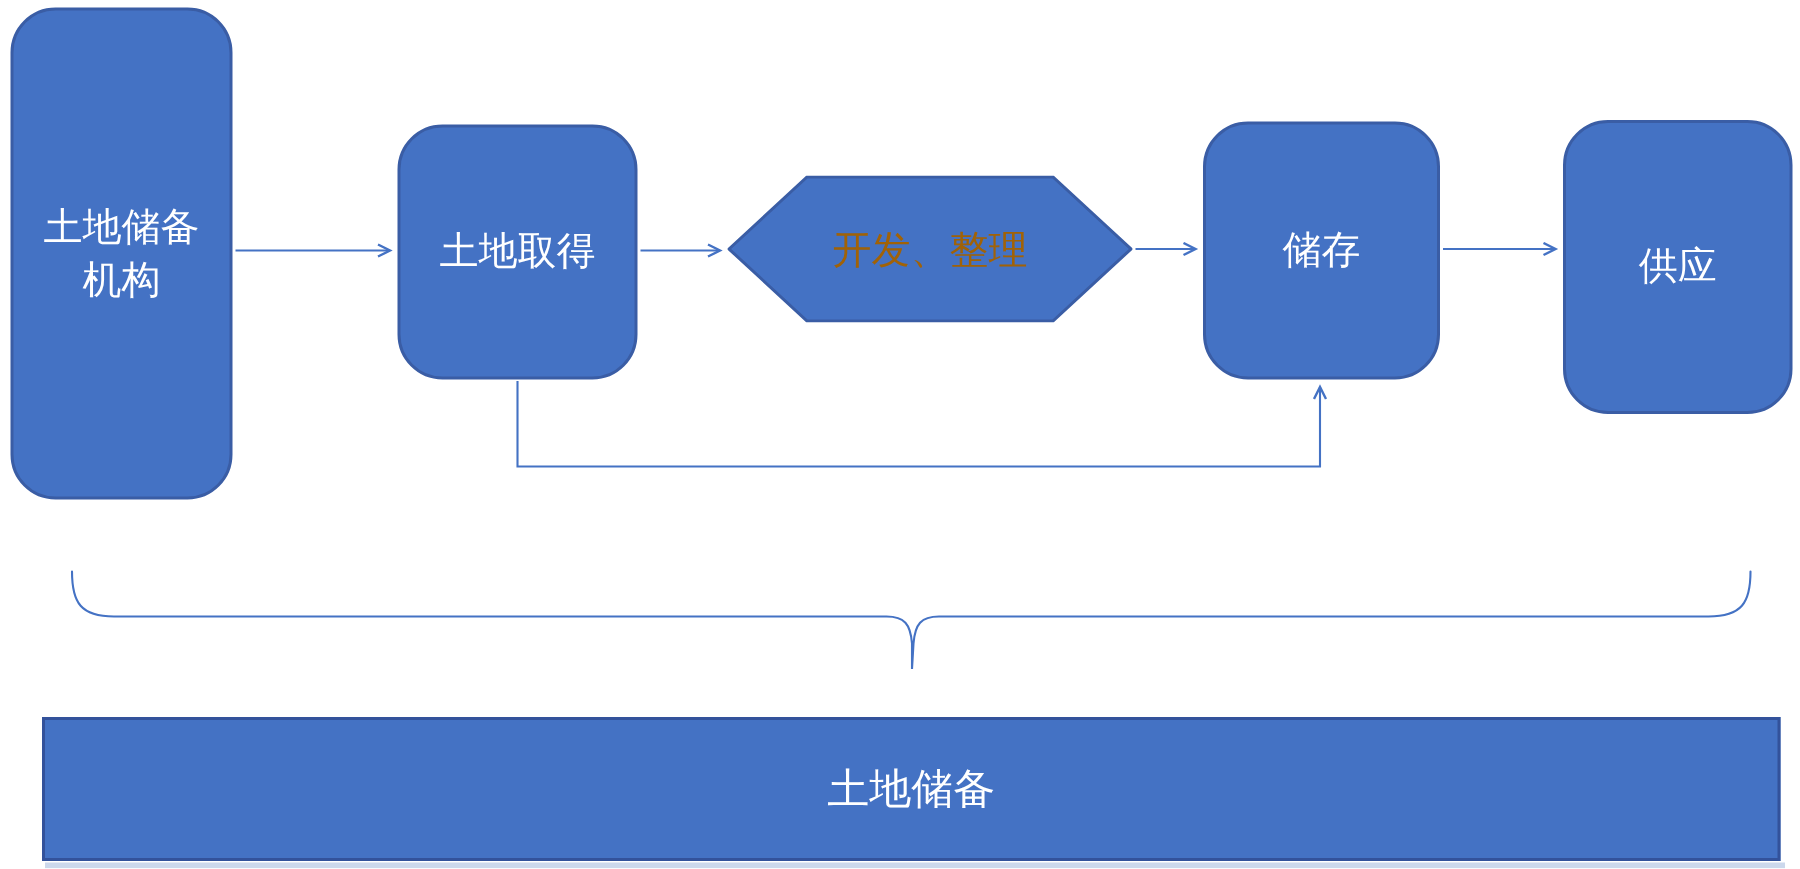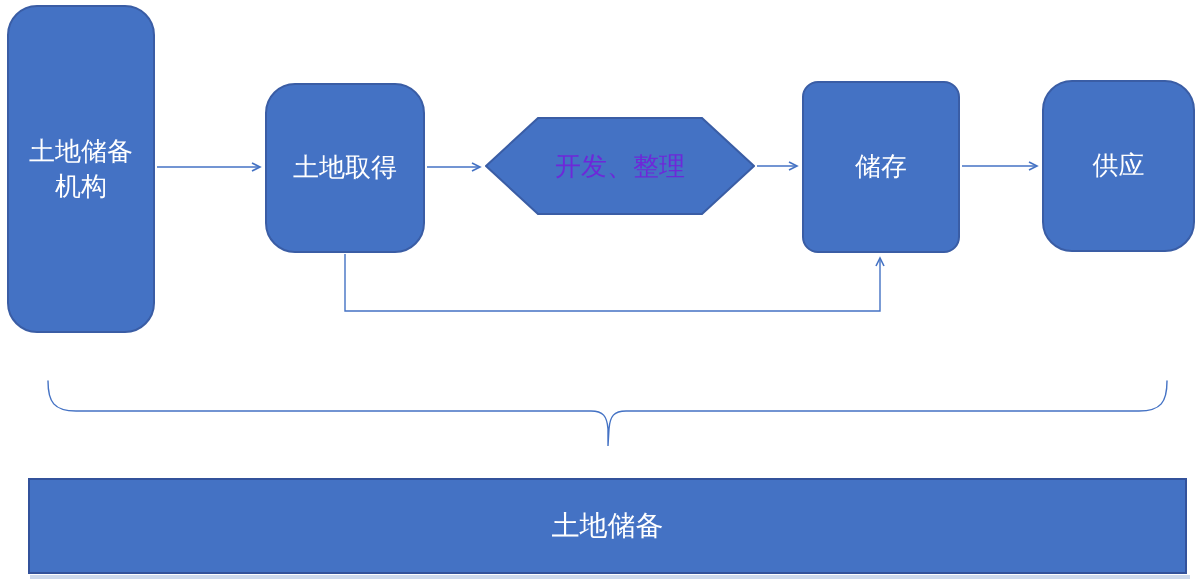--- a/index.html
+++ b/index.html
@@ -47,45 +47,45 @@
     border-radius: 30px;
   }
   .node-acquisition {
     left: 265px; top: 83px;
     width: 160px; height: 170px;
     border-radius: 30px;
   }
   .node-storage {
     left: 802px; top: 81px;
     width: 158px; height: 172px;
-    border-radius: 16px;
+    border-radius: 30px;
   }
   .node-supply {
     left: 1042px; top: 80px;
-    width: 153px; height: 172px;
+    width: 153px; height: 196px;
     border-radius: 30px;
   }
   .hexagon-wrap {
     position: absolute;
     left: 485px; top: 117px;
     width: 270px; height: 98px;
   }
   .hexagon-wrap svg {
     position: absolute;
     left: 0; top: 0;
     display: block;
   }
   .hexagon-label {
     position: absolute;
     left: 0; top: 0;
     width: 100%; height: 100%;
     display: flex;
     align-items: center;
     justify-content: center;
-    color: #6d28d9;
+    color: #a16207;
     font-size: 26px;
   }
   .node-reserve-bar {
     left: 28px; top: 478px;
     width: 1159px; height: 96px;
     border-radius: 0;
     border: 2px solid #33529B;
   }
   .node-reserve-bar .node-label {
     font-size: 28px;

